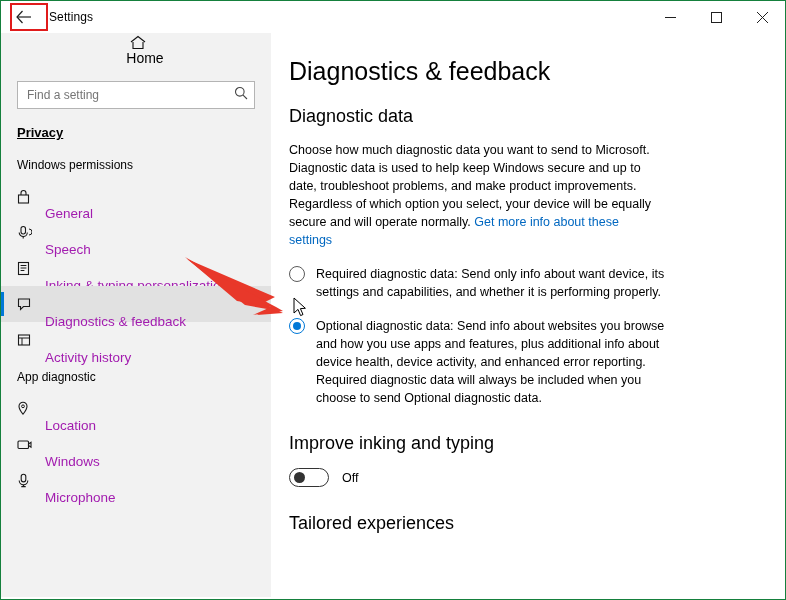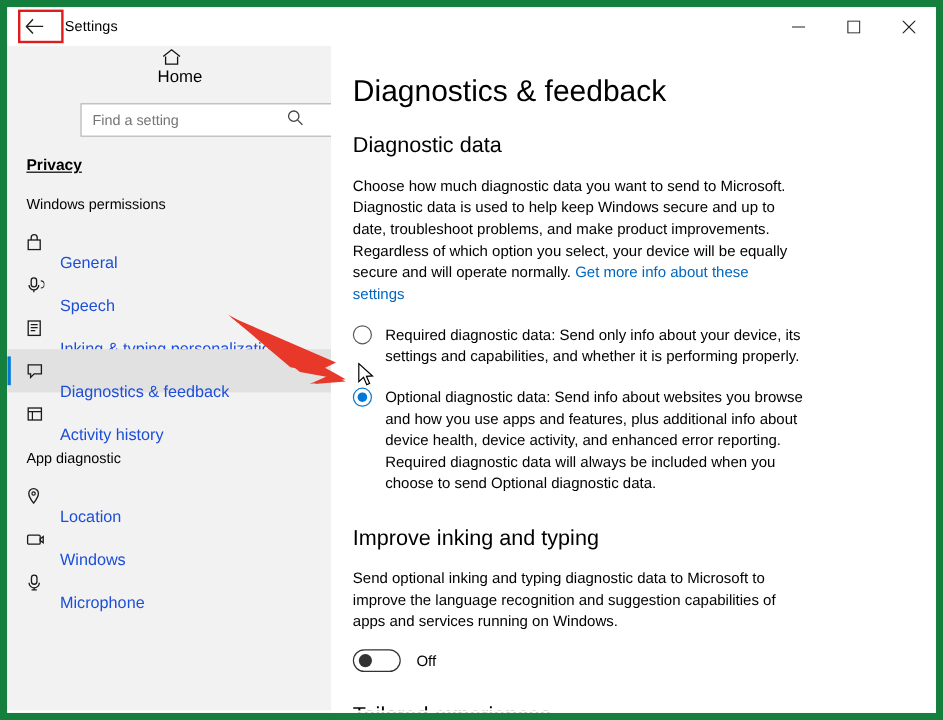--- a/index.html
+++ b/index.html
@@ -12,21 +12,21 @@
     overflow: hidden;
     font-family: "Liberation Sans", sans-serif;
     background: #ffffff;
     color: #000000;
   }
   .window {
     position: relative;
     width: 786px;
     height: 600px;
     box-sizing: border-box;
-    border: 6px solid #15803d;
+    border: 1px solid #15803d;
     background: #ffffff;
     display: flex;
     flex-direction: column;
     overflow: hidden;
   }
   
   .titlebar {
     height: 32px;
     flex: 0 0 32px;
     display: flex;
@@ -108,21 +108,20 @@
     width: 100%;
     height: 28px;
     box-sizing: border-box;
     border: 1px solid #b4b4b4;
     background: #ffffff;
     font-size: 12px;
     padding: 0 28px 0 9px;
     color: #6f6f6f;
     font-family: "Liberation Sans", sans-serif;
     outline: none;
-    margin-left: 45px;
   }
   .search-icon {
     position: absolute;
     right: 7px;
     top: 5px;
     color: #444;
     pointer-events: none;
   }
   .section-title {
     font-size: 13px;
@@ -146,21 +145,21 @@
   }
   .nav-item .glyph {
     width: 24px;
     font-size: 14px;
     color: #1a1a1a;
     display: flex;
     align-items: center;
   }
   .nav-item .label {
     font-size: 13.5px;
-    color: #1d4ed8;
+    color: #a21caf;
     margin-left: 4px;
     white-space: nowrap;
     margin-top: 35px;
   }
   .nav-item.selected {
     background: #e1e1e1;
   }
   .nav-item.selected::before {
     content: "";
     position: absolute;
@@ -459,32 +458,31 @@
         <span>Choose how much diagnostic data you want to send to Microsoft.</span>
         <span>Diagnostic data is used to help keep Windows secure and up to date,</span>
         <span>troubleshoot problems, and make product improvements. Regardless of</span>
         <span>which option you select, your device will be equally secure and will</span>
         <span>operate normally.</span>
         <a class="link" href="#">Get more info about these settings</a>
       </div>
 
       <div class="radio-row">
         <span class="radio"></span>
-        <span class="radio-label">Required diagnostic data: Send only info about your device, its settings and capabilities, and whether it is performing properly.</span>
+        <span class="radio-label">Required diagnostic data: Send only info about want device, its settings and capabilities, and whether it is performing properly.</span>
       </div>
 
       <div class="radio-row">
         <span class="radio checked"></span>
         <span class="radio-label">Optional diagnostic data: Send info about websites you browse and how you use apps and features, plus additional info about device health, device activity, and enhanced error reporting. Required diagnostic data will always be included when you choose to send Optional diagnostic data.</span>
       </div>
 
       <div class="section-gap"></div>
 
       <h2 class="sub-head">Improve inking and typing</h2>
-      <div class="para">Send optional inking and typing diagnostic data to Microsoft to improve the language recognition and suggestion capabilities of apps and services running on Windows.</div>
 
       <div class="toggle-row">
         <span class="toggle">
           <span class="knob"></span>
         </span>
         <span class="toggle-state">Off</span>
       </div>
 
       <div class="section-gap"></div>
 

